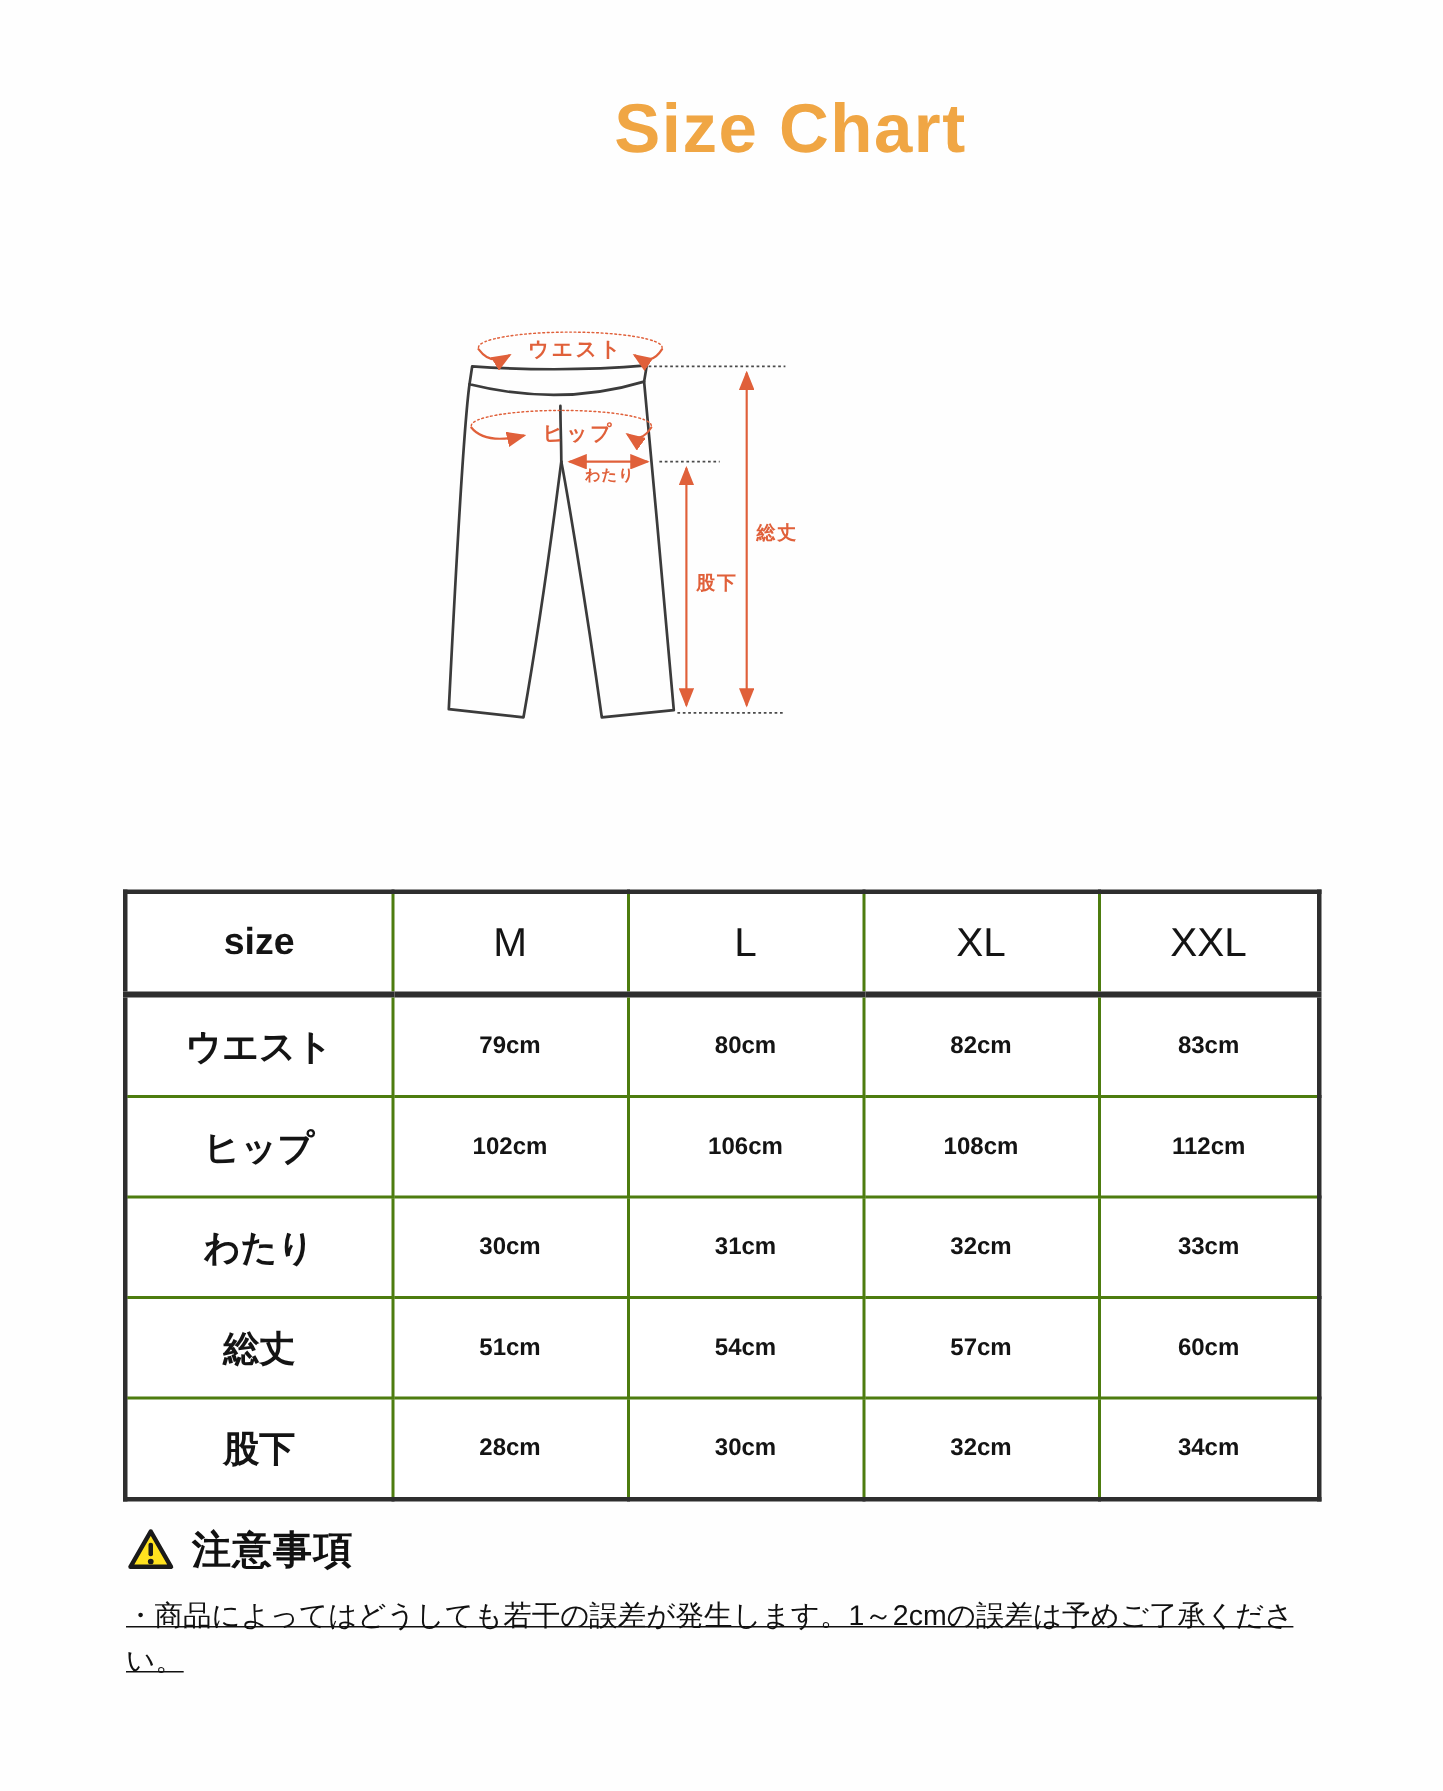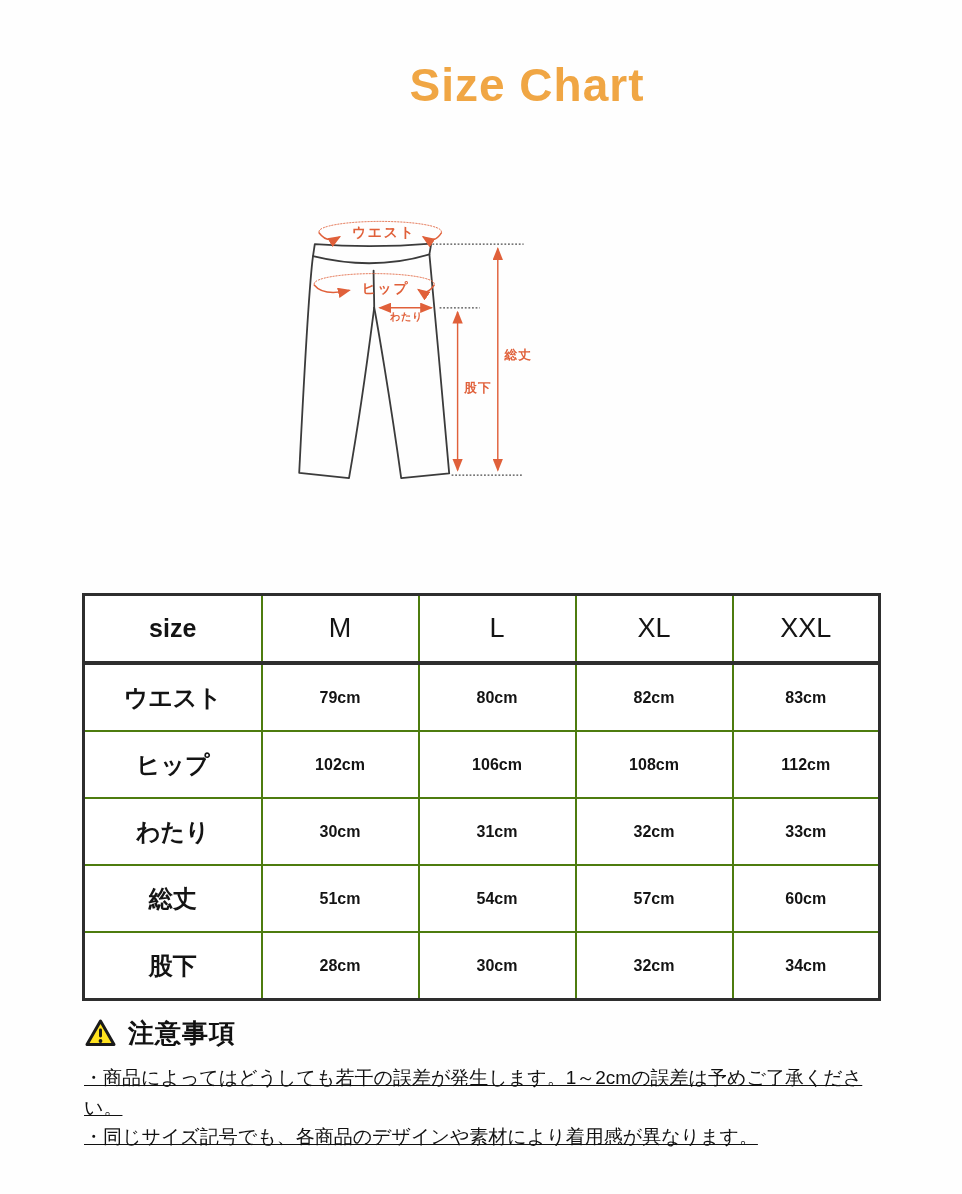--- a/index.html
+++ b/index.html
@@ -145,16 +145,15 @@
   <div class="notes">
     <div class="notes-header">
       <svg width="33" height="30" viewBox="0 0 33 30">
         <path d="M16.5 3 L30 26.5 H3 Z" fill="#FFE21F" stroke="#1a1a1a" stroke-width="3" stroke-linejoin="round"></path>
         <rect x="15" y="10.5" width="3" height="9" rx="1.4" fill="#1a1a1a"></rect>
         <circle cx="16.5" cy="23" r="1.9" fill="#1a1a1a"></circle>
       </svg>
       <span class="notes-heading">注意事項</span>
     </div>
     <div class="note-item first">・商品によってはどうしても若干の誤差が発生します。1～2cmの誤差は予めご了承ください。</div>
-    <div class="note-item">・同じサイズ記号でも、各商品のデザインや素材により着用感が異なります。</div>
   </div>
 
 </div>
 
 </body></html>

